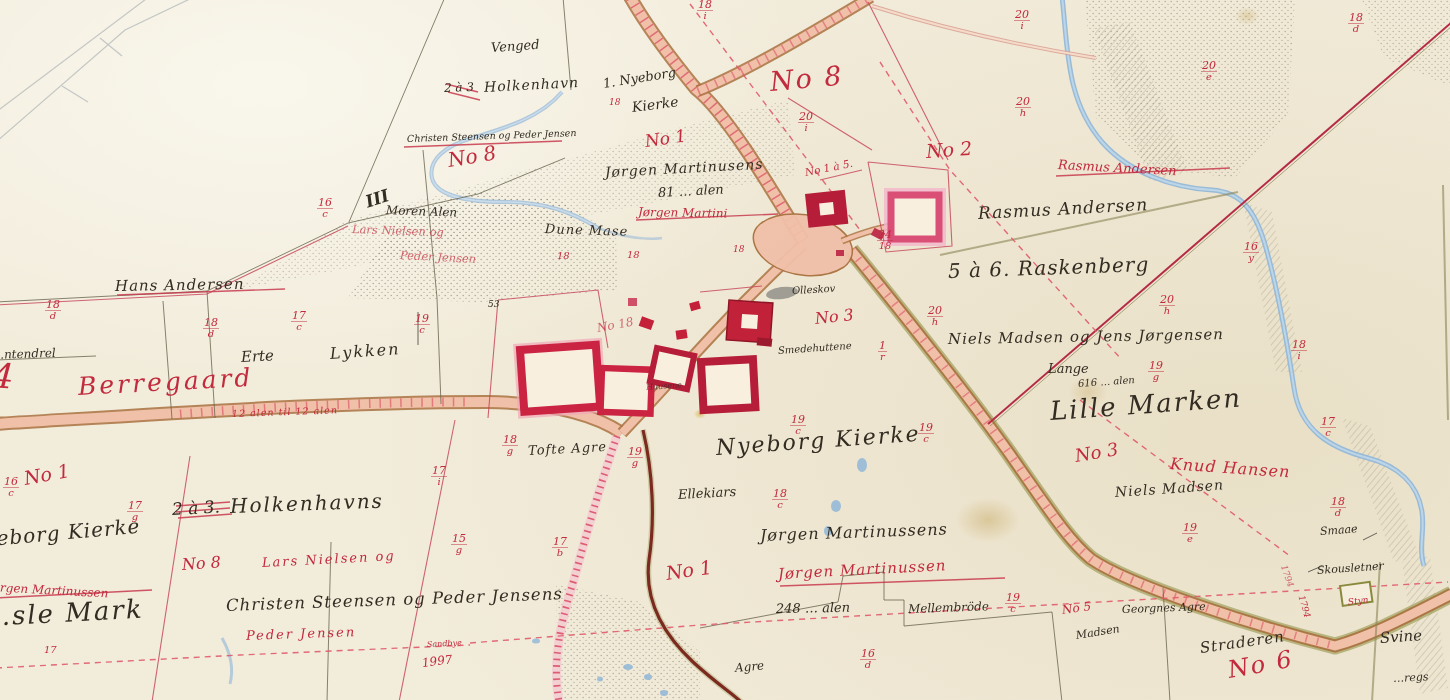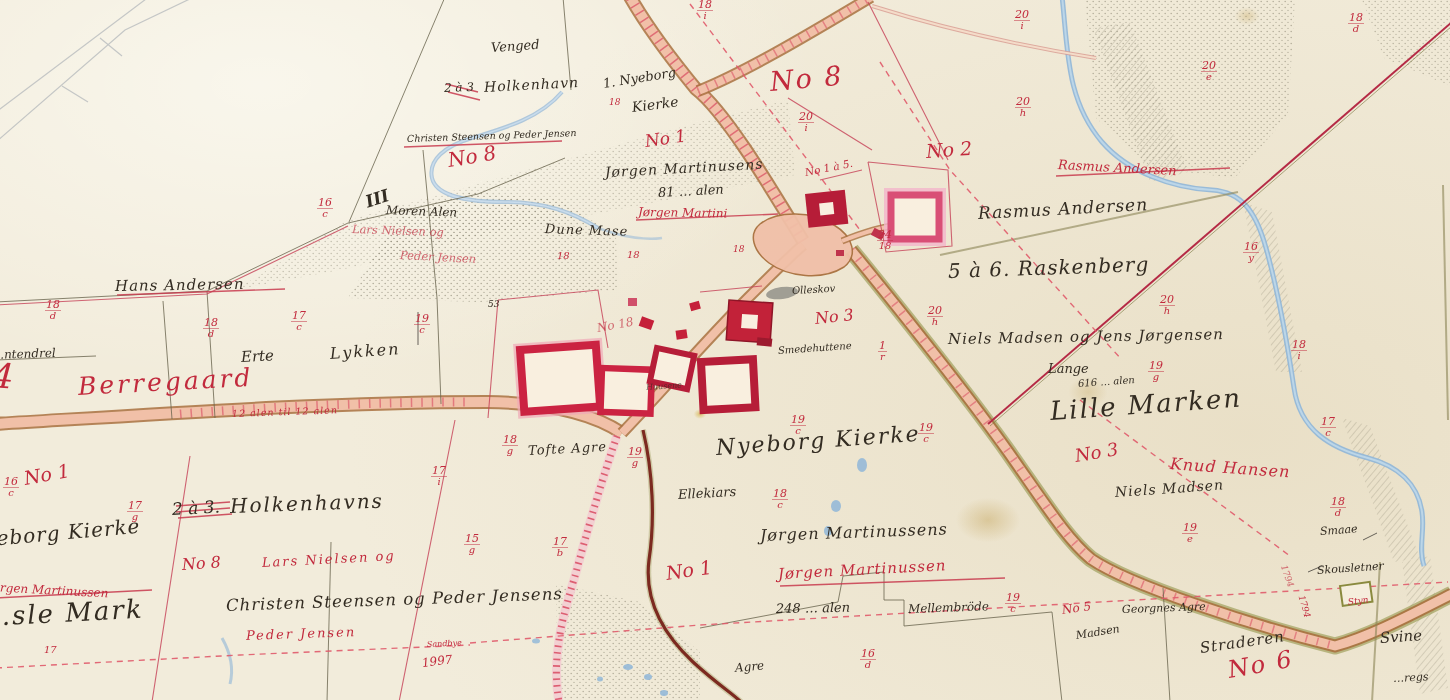--- a/index.html
+++ b/index.html
@@ -289,21 +289,21 @@
       <i>c</i>
     </span>
 <span class="fr" style="left:127px;top:501px">
       <b>17</b>
       <i>g</i>
     </span>
 <span class="fr" style="left:431px;top:466px">
       <b>17</b>
       <i>i</i>
     </span>
-<span class="fr" style="left:464px;top:534px">
+<span class="fr" style="left:451px;top:534px">
       <b>15</b>
       <i>g</i>
     </span>
 <span class="fr" style="left:552px;top:537px">
       <b>17</b>
       <i>b</i>
     </span>
 <span class="fr" style="left:502px;top:435px">
       <b>18</b>
       <i>g</i>

